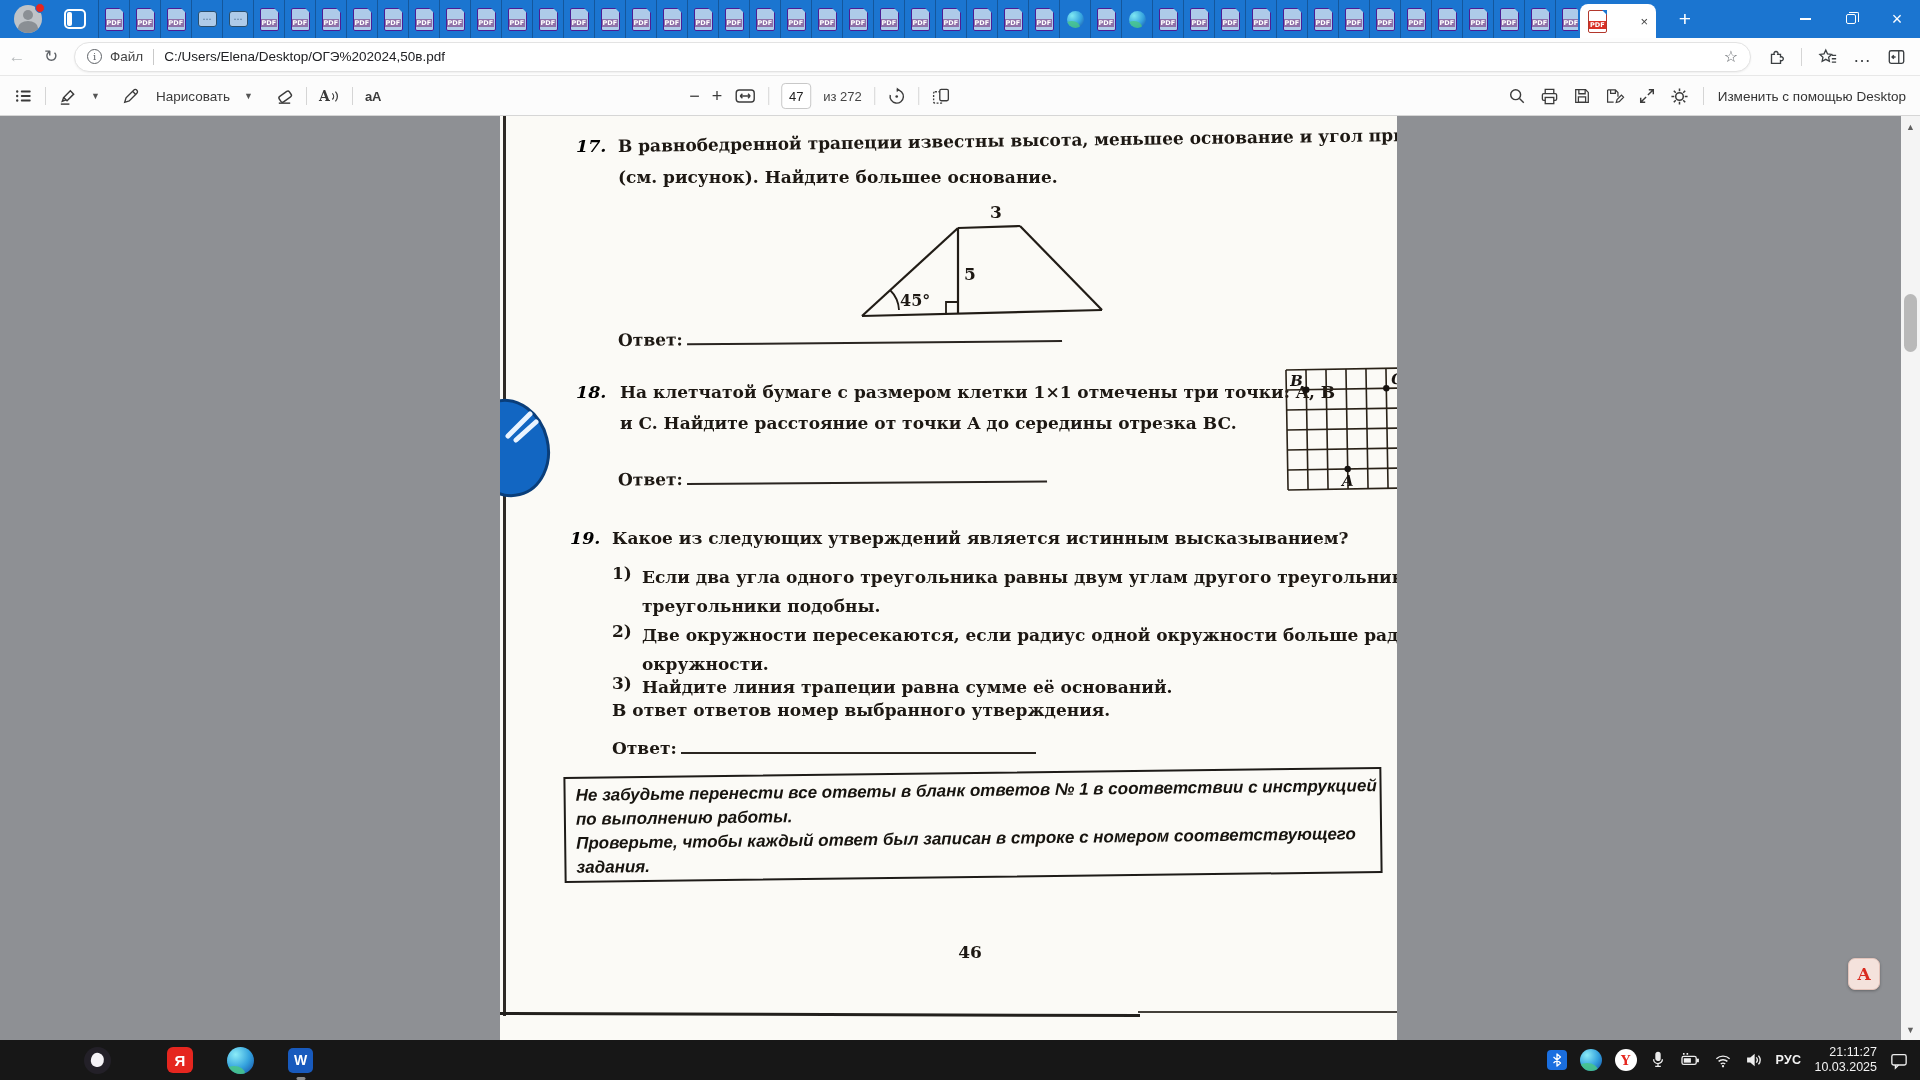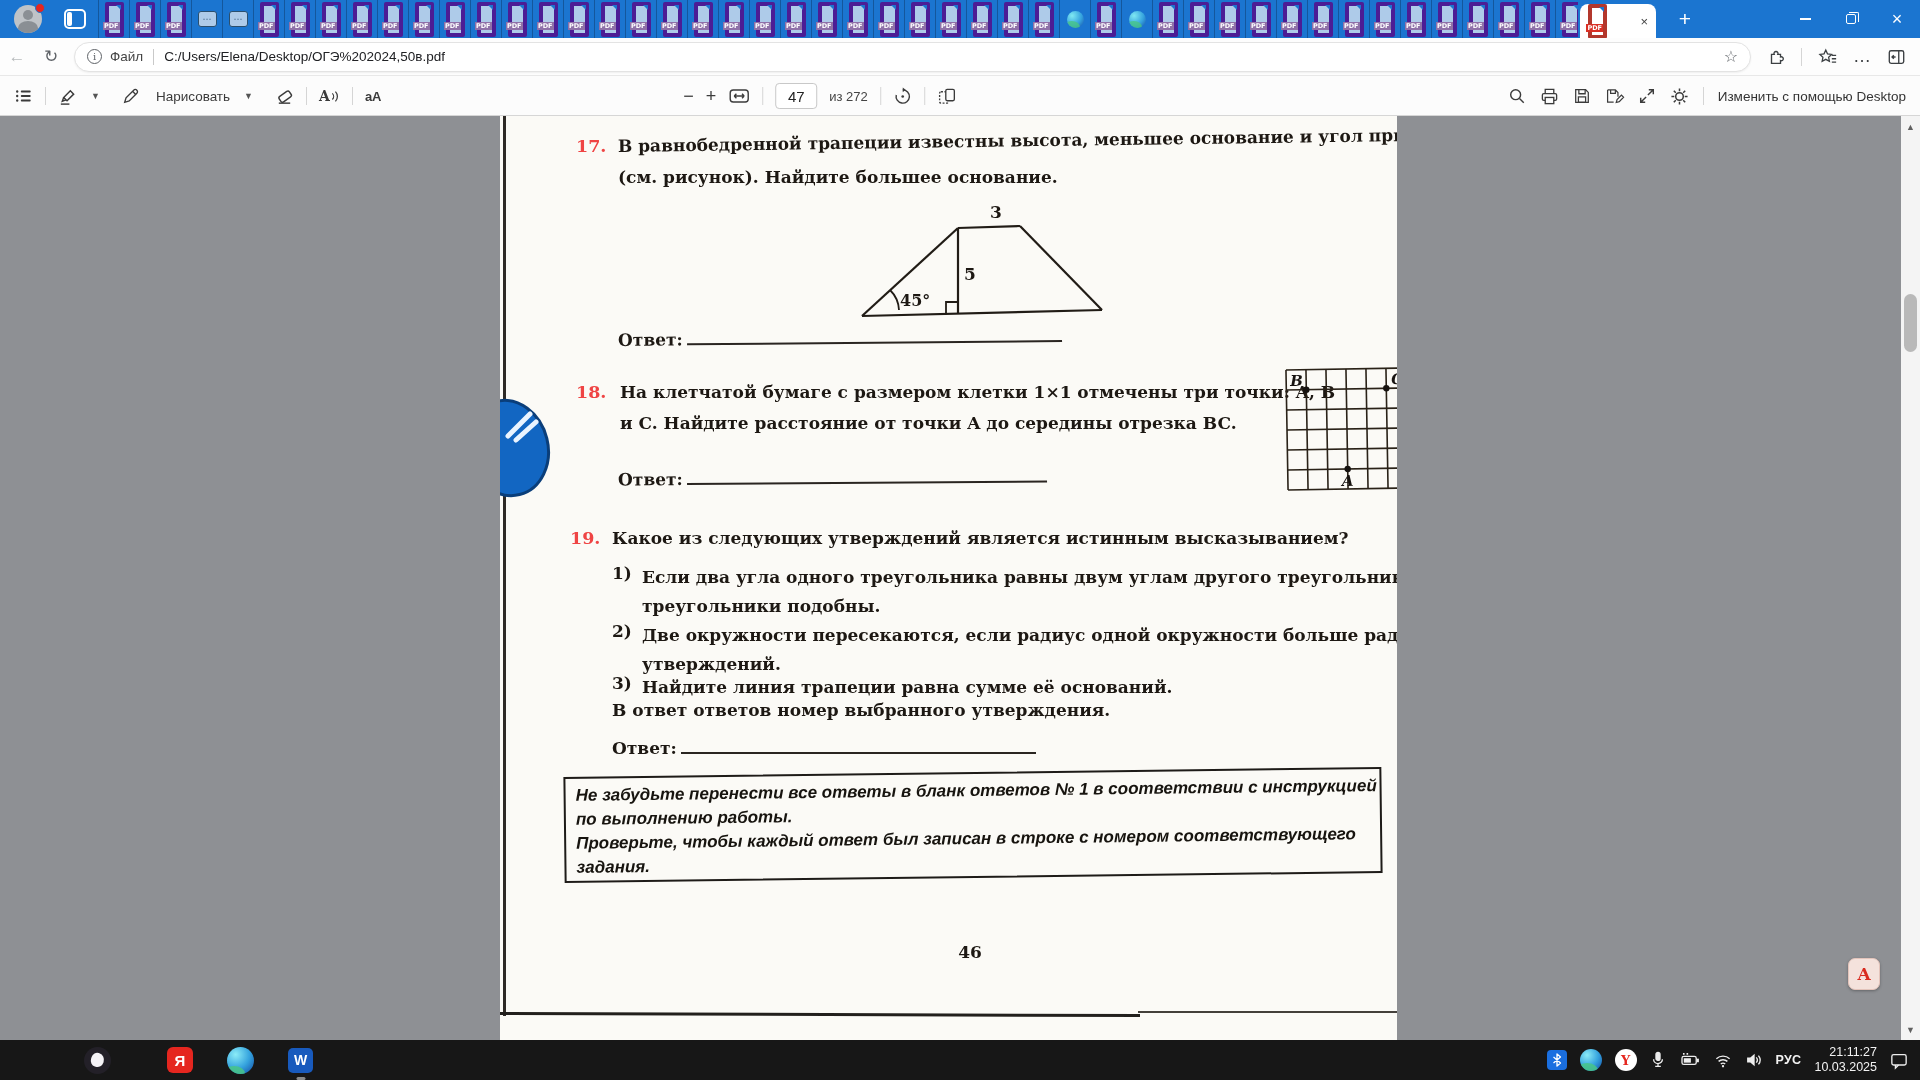--- a/index.html
+++ b/index.html
@@ -10,21 +10,21 @@
   .titlebar { position:absolute; top:0; left:0; width:1920px; height:38px; background:#1B75D0; display:flex; align-items:center; }
   .avatar-wrap { position:relative; width:28px; height:28px; margin-left:14px; flex:0 0 auto; }
   .avatar { width:28px; height:28px; border-radius:50%; background:#BFC3C7; overflow:hidden; position:relative; }
   .avatar::before { content:""; position:absolute; top:5px; left:9px; width:10px; height:10px; border-radius:50%; background:#8A8F94; }
   .avatar::after { content:""; position:absolute; top:16px; left:4px; width:20px; height:14px; border-radius:50% 50% 0 0; background:#8A8F94; }
   .avatar-badge { position:absolute; top:-2px; right:-3px; width:10px; height:10px; border-radius:50%; background:#E5261F; border:1.5px solid #1B75D0; }
   .tablayout-btn { width:22px; height:20px; border:2px solid #fff; border-radius:5px; margin-left:22px; position:relative; flex:0 0 auto; }
   .tablayout-btn::before { content:""; position:absolute; left:1px; top:1px; bottom:1px; width:5px; background:#fff; border-radius:2px; }
   .pinned-tabs { display:flex; height:38px; margin-left:12px; overflow:hidden; max-width:1480px; }
   .ptab { width:31px; height:38px; display:flex; align-items:center; justify-content:center; border-left:1px solid rgba(0,0,0,.25); flex:0 0 auto; }
-  .pdoc { width:19px; height:35px; background:#AECBE9; border:4px solid #4c1d95; border-radius:2px; position:relative; display:flex; align-items:flex-end; justify-content:flex-end; }
+  .pdoc { width:19px; height:23px; background:#AECBE9; border:1px solid #4c1d95; border-radius:2px; position:relative; display:flex; align-items:flex-end; justify-content:flex-start; }
   .pdoc i { position:absolute; top:-1px; right:-1px; width:0; height:0; border-top:5px solid #1B75D0; border-left:5px solid transparent; }
   .pdoc b { background:#8F71A8; color:#fff; font-size:6.5px; font-weight:bold; font-style:normal; line-height:8px; padding:0 1px; margin-bottom:3px; font-family:"DejaVu Sans",sans-serif; }
   .pdoc.red { background:#FFFFFF; border-color:#B3372C; }
   .pdoc.red b { background:#D93025; }
   .windoc { width:19px; height:16px; background:#AECBE9; border:1px solid #2A4F6E; border-radius:3px; color:#23456A; font-size:9px; display:flex; align-items:center; justify-content:center; font-style:normal; }
   .edge-ball { width:17px; height:17px; border-radius:50%; background:radial-gradient(circle at 30% 28%,#7FE8F2,#35A3DE 55%,#1B5FB5 90%); position:relative; overflow:hidden; }
   .edge-ball::after { content:""; position:absolute; left:-3px; bottom:-5px; width:16px; height:12px; border-radius:50%; background:#49C586; opacity:.8; }
   .active-tab { height:34px; align-self:flex-end; width:76px; background:#FFFFFF; border-radius:8px 8px 0 0; display:flex; align-items:center; justify-content:space-between; padding:0 8px; margin-left:2px; flex:0 0 auto; }
   .active-tab .close { font-size:13px; color:#444; line-height:1; }
   .newtab-btn { color:#fff; font-size:21px; font-weight:300; margin-left:14px; width:30px; text-align:center; flex:0 0 auto; }
@@ -50,35 +50,35 @@
   .vline { width:1px; height:18px; background:#D5D5D5; }
 
   
   .pdfbar { position:absolute; top:76px; left:0; width:1920px; height:40px; background:#FCFCFC; border-bottom:1px solid #D6D6D6; }
   .pdf-left { position:absolute; left:14px; top:0; height:40px; display:flex; align-items:center; gap:12px; }
   .pdf-center { position:absolute; left:50%; top:0; height:40px; transform:translateX(calc(-50% - 140px)); display:flex; align-items:center; gap:12px; }
   .pdf-right { position:absolute; right:14px; top:0; height:40px; display:flex; align-items:center; gap:14px; }
   .tool-ic { display:flex; align-items:center; justify-content:center; color:#3B3B3B; }
   .tool-label { font-size:13.5px; color:#3B3B3B; margin-left:4px; }
   .chev { font-size:9px; color:#555; margin-left:2px; }
-  .page-box { width:42px; height:26px; border:1px solid #C8C8C8; border-radius:4px; text-align:center; font-size:15px; color:#222; background:#fff; }
+  .page-box { width:30px; height:26px; border:1px solid #C8C8C8; border-radius:4px; text-align:center; font-size:13px; color:#222; background:#fff; }
   .page-total { font-size:13px; color:#444; }
   .acrobat-label { font-size:13.5px; color:#333; }
   .readaloud { font-family:"DejaVu Serif",serif; font-size:14px; font-weight:bold; }
   .translate-ic { font-size:13px; font-weight:bold; }
 
   
   .viewer { position:absolute; top:116px; left:0; width:1920px; height:924px; background:#8E9094; overflow:hidden; }
   .page { position:absolute; left:500px; top:0; width:897px; height:924px; background:#FBFAF6; overflow:hidden; }
   .page-edge-left { position:absolute; left:3px; top:0; width:3px; height:900px; background:#2E2A26; }
   .page-edge-bottom { position:absolute; left:0; top:897px; width:640px; height:3px; background:#22201D; transform:rotate(.2deg); }
   .page-edge-bottom2 { position:absolute; left:638px; top:895px; width:259px; height:2px; background:#44403A; }
 
   .doctext { font-family:"DejaVu Serif",serif; font-weight:700; color:#1D1813; font-size:17px; white-space:nowrap; }
-  .qnum { position:absolute; font-family:"DejaVu Serif",serif; font-weight:700; color:#ef4444; font-size:17.5px; }
+  .qnum { position:absolute; font-family:"DejaVu Serif",serif; font-weight:700; color:#000000; font-size:17.5px;font-style:italic; }
   .ansline { display:inline-block; border-bottom:2px solid #2A2521; height:14px; }
 
   .q17-l1 { position:absolute; left:118px; top:20px; transform:rotate(-.8deg); transform-origin:left bottom; }
   .q17-l2 { position:absolute; left:118px; top:51px; }
   .fig-trap { position:absolute; left:352px; top:88px; }
   .ans1 { position:absolute; left:118px; top:212px; transform:rotate(-.5deg); }
   .q18-l1 { position:absolute; left:120px; top:266px; }
   .q18-l2 { position:absolute; left:120px; top:297px; }
   .fig-grid { position:absolute; left:780px; top:246px; transform:rotate(-1deg); }
   .ans2 { position:absolute; left:118px; top:352px; transform:rotate(-.4deg); }
@@ -645,21 +645,21 @@
       <span class="q19-inum">1)</span>
       <div class="q19-lines doctext">
         <div>Если два угла одного треугольника равны двум углам другого треугольника, то такие</div>
         <div>треугольники подобны.</div>
       </div>
     </div>
     <div class="q19-item" style="left:112px;top:505px;">
       <span class="q19-inum">2)</span>
       <div class="q19-lines doctext">
         <div>Две окружности пересекаются, если радиус одной окружности больше радиуса другой</div>
-        <div>утверждений.</div>
+        <div>окружности.</div>
       </div>
     </div>
     <div class="q19-item" style="left:112px;top:557px;">
       <span class="q19-inum">3)</span>
       <div class="q19-lines doctext">
         <div>Найдите линия трапеции равна сумме её оснований.</div>
       </div>
     </div>
 
     <div class="doctext q19-footer">В ответ ответов номер выбранного утверждения.</div>

